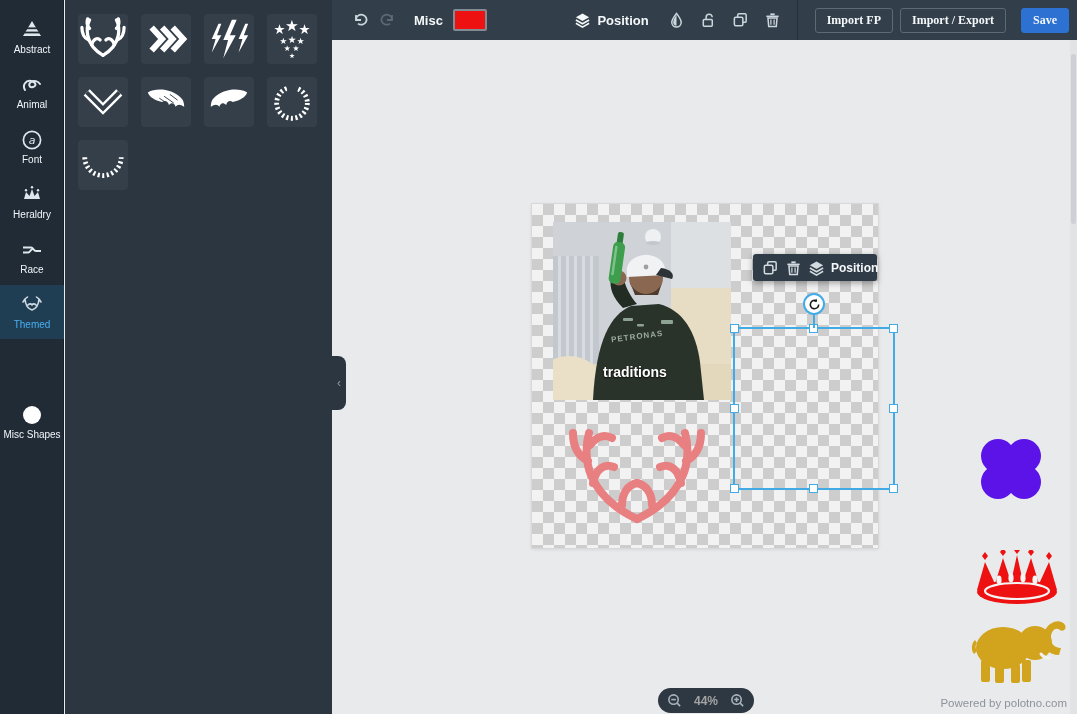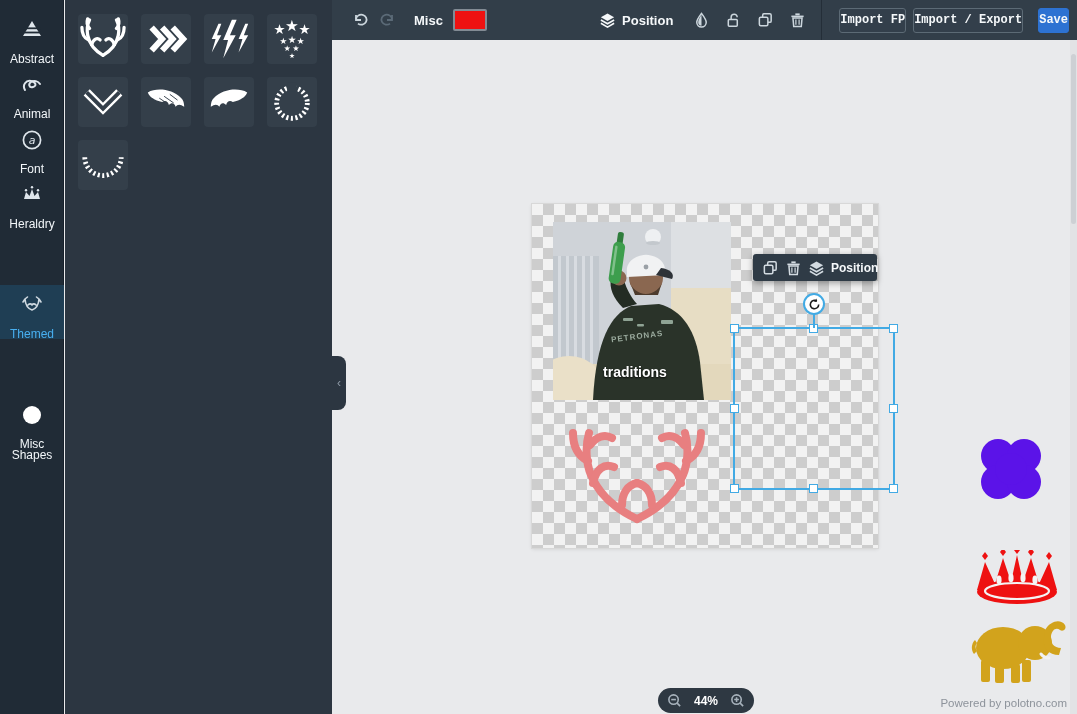--- a/index.html
+++ b/index.html
@@ -7,21 +7,21 @@
     font-family:"Liberation Sans", sans-serif; }
   .app { position:relative; width:1077px; height:714px; overflow:hidden; }
 
   
   .sidebar { position:absolute; left:0; top:0; width:64px; height:714px;
     background:#202b36; border-right:1px solid #161f29; z-index:30; }
   .side-item { position:absolute; left:0; width:64px; height:54px; text-align:center;
     cursor:pointer; padding-top:8px; }
   .side-item.active { background:#1f3e54; }
   .side-icon { display:block; height:24px; line-height:24px; color:#dfe6ec; }
-  .side-label { display:block; margin-top:12px; font-size:12px; color:#f2f6f9; line-height:11px; }
+  .side-label { display:block; margin-top:2px; font-size:10px; color:#f2f6f9; line-height:11px; }
   .side-item.active .side-label { color:#48aff0; }
 
   
   .panel { position:absolute; left:65px; top:0; width:267px; height:714px;
     background:#2c3641; z-index:25; }
   .tiles { position:absolute; left:13px; top:14px; width:240px;
     display:grid; grid-template-columns:repeat(4,50px); grid-auto-rows:50px; gap:13px; }
   .tile { width:50px; height:50px; background:#343f4a; border-radius:4px; cursor:pointer;
     display:flex; align-items:center; justify-content:center; }
   .tile svg { display:block; }
@@ -38,23 +38,23 @@
     align-items:center; justify-content:center; color:#ccd6dd; font-size:17px; cursor:pointer; }
   .tb-btn.disabled { color:#5b6a77; }
   .tb-flip { color:#f5f8fa; font-weight:bold; font-size:13px; margin:0 10px 0 12px; cursor:pointer; }
   .swatch { width:34px; height:22px; border:2px solid #828b94; background:#ee1111;
     border-radius:2px; cursor:pointer; }
   .tb-spacer { flex:1; }
   .tb-position { display:flex; align-items:center; gap:6px; color:#f5f8fa; font-weight:bold;
     font-size:13px; margin-right:14px; cursor:pointer; }
   .tb-icons { display:flex; align-items:center; gap:4px; }
   .tb-sep { width:1px; height:40px; background:#242e38; margin:0 10px; }
-  .btn { height:25px; padding:0 0; background:#333f4b; border:1px solid #5c6a75;
+  .btn { height:25px; padding:0 11px; background:#333f4b; border:1px solid #5c6a75;
     border-radius:3px; color:#f5f8fa; font-weight:bold; font-size:12px; cursor:pointer;
-    margin-left:7px; font-family:Liberation Mono, monospace; }
+    margin-left:7px; font-family:Liberation Serif, serif; }
   .btn-primary { background:#2d72d2; border-color:#2d72d2;margin-left:15px; }
 
   
   .canvas { position:absolute; left:332px; top:40px; width:745px; height:674px;
     background:#e9eaec; overflow:hidden; }
   .scroll-track { position:absolute; right:0; top:0; width:7px; height:674px; background:#e2e3e5; }
   .scroll-thumb { position:absolute; right:1px; top:14px; width:5px; height:170px;
     background:#cdd0d4; border-radius:3px; }
 
   .artboard { position:absolute; left:200px; top:164px; width:346px; height:344px;
@@ -92,21 +92,21 @@
     display:flex; align-items:center; gap:6px; padding:0 9px; z-index:8; }
   .fb-icon { width:18px; height:18px; display:flex; align-items:center; justify-content:center;
     color:#d3dbe1; cursor:pointer; }
   .fb-label { color:#f5f8fa; font-weight:bold; font-size:12px; cursor:pointer; }
 
   
   .zoom-pill { position:absolute; left:326px; top:648px; width:96px; height:25px;
     background:#2e3842; border-radius:14px; display:flex; align-items:center;
     justify-content:space-between; padding:0 9px; z-index:9; }
   .zoom-ic { color:#a7b2bc; cursor:pointer; display:flex; }
-  .zoom-pct { color:#ffffff; font-weight:bold; font-size:12px; }
+  .zoom-pct { color:#a3a3a3; font-weight:bold; font-size:12px; }
 
   .powered { position:absolute; right:10px; top:657px; font-size:11.5px; color:#8d939b; }
 </style>
 </head>
 <body>
 
 <svg width="0" height="0" style="position:absolute" aria-hidden="true">
   <defs>
     <g id="i-layers">
       <path d="M9 2 L16 6 L9 10 L2 6 Z" fill="currentColor"></path>
@@ -160,20 +160,29 @@
       <span class="side-icon">
         <svg width="24" height="24" viewBox="0 0 24 24">
             <path d="M4 16 L6 9 L9.5 13 L12 6 L14.5 13 L18 9 L20 16 Z" fill="#dfe6ec"></path>
             <circle cx="6" cy="7.3" r="1.2" fill="#dfe6ec"></circle>
             <circle cx="12" cy="4.3" r="1.2" fill="#dfe6ec"></circle>
             <circle cx="18" cy="7.3" r="1.2" fill="#dfe6ec"></circle>
           </svg>
       </span>
       <span class="side-label">Heraldry</span>
     </div>
+    <div class="side-item" style="top:230px">
+      <span class="side-icon">
+        <svg width="24" height="24" viewBox="0 0 24 24">
+            <path d="M3 9.5 H11 C13.5 9.5 13.5 13 16 13 H21" fill="none" stroke="#dfe6ec" stroke-width="2"></path>
+            <path d="M3 14.5 H8 C10.5 14.5 10.5 11 13 11" fill="none" stroke="#dfe6ec" stroke-width="2"></path>
+          </svg>
+      </span>
+      <span class="side-label">Race</span>
+    </div>
     <div class="side-item active" style="top:285px">
       <span class="side-icon">
         <svg width="24" height="24" viewBox="0 0 24 24">
             <path d="M5 6 C5.5 13 9 16 12 17 C15 16 18.5 13 19 6 M5 6 L3 9 M5 6 L7.5 4 M19 6 L21 9 M19 6 L16.5 4 M8 12 C9.5 10.5 11 10.5 12 12 M16 12 C14.5 10.5 13 10.5 12 12" fill="none" stroke="#cfd9e0" stroke-width="1.6" stroke-linecap="round"></path>
           </svg>
       </span>
       <span class="side-label">Themed</span>
     </div>
     <div class="side-item" style="top:395px">
       <span class="side-icon">

